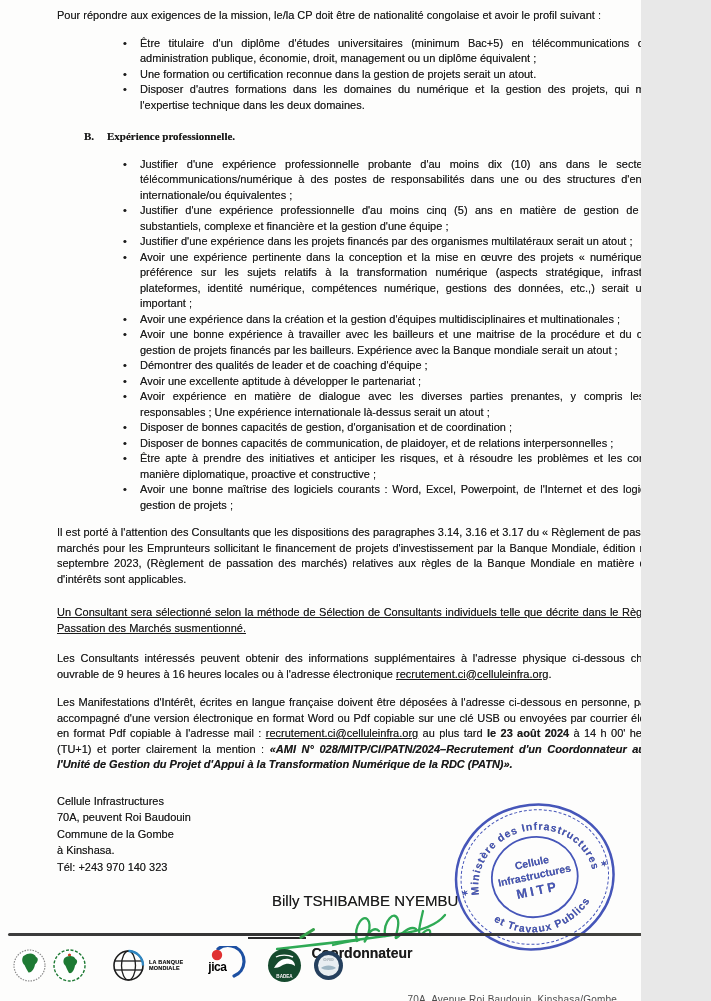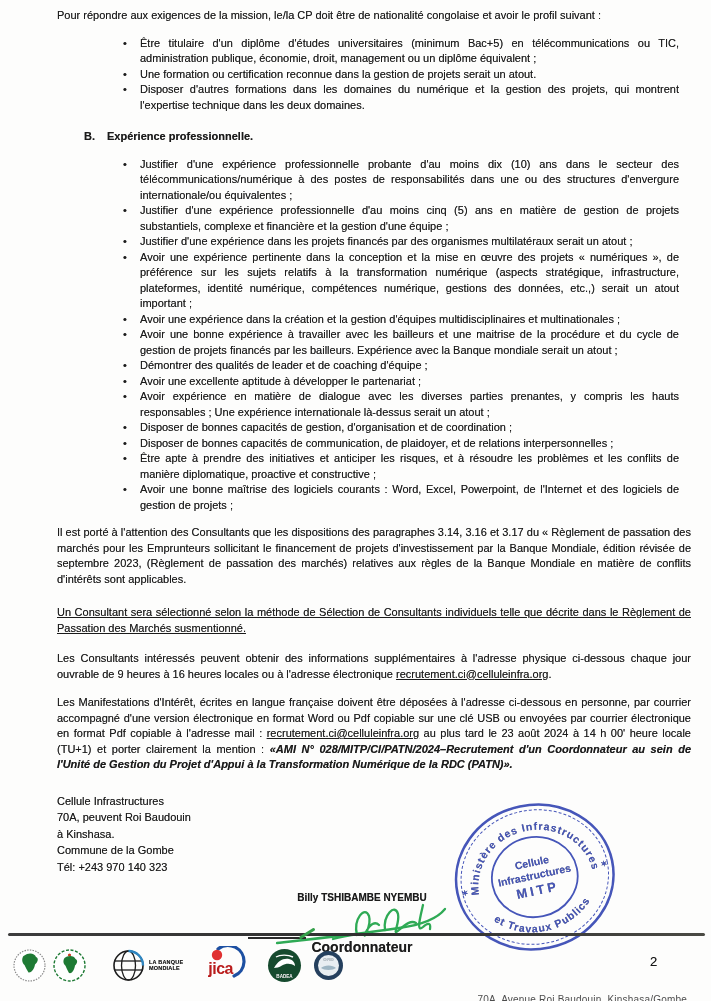--- a/index.html
+++ b/index.html
@@ -1,50 +1,50 @@
 <!DOCTYPE html>
 <html lang="fr"><head>
 <meta charset="utf-8">
 <style>
   html,body{margin:0;padding:0;}
   body{background:#e8e8e8;}
   .page{
     position:relative;
-    width:711px;height:1001px;
+    width:641px;height:1001px;
     background:#fdfdfc;
     font-family:"Liberation Sans",sans-serif;
     color:#1b1b1b;
     overflow:hidden;
     text-shadow:0 0 .4px rgba(20,20,20,.6);
   }
   .content{
     position:absolute;left:57px;top:8px;width:634px;
     font-size:11px;line-height:15.5px;text-align:justify;
   }
   .content p{margin:0;}
   .intro{margin:0 0 16px 0;}
   .sec-head{font-weight:bold;margin:0 0 0 27px;}
   .sec-head .sec-label{display:inline-block;width:23px;}
   ul.bullets{margin:12px;padding:0 0 0 71px;list-style:none;}
   ul.bullets li{position:relative;margin:0;text-align:justify;}
   ul.bullets li::before{content:"•";position:absolute;left:-17px;top:0;font-size:11px;}
-  .gap-b{margin-top:16px;}
+  .gap-b{margin-top:16px;font-family:Liberation Serif, serif;}
   .para1{margin-top:12px !important;}
   .para2{margin-top:18px !important;text-decoration:underline;}
   .para3{margin-top:15px !important;}
   .para4{margin-top:13px !important;}
   a.email-link{color:#1b1b1b;text-decoration:underline;}
-  .bold{font-weight:normal;}
+  .bold{font-weight:bold;}
   .mention{font-weight:bold;font-style:italic;}
   .address{margin-top:20px;text-align:left;line-height:16.5px;}
   .address div{white-space:nowrap;}
 
   
   .sig-block{position:absolute;left:272px;top:892px;width:180px;text-align:center;}
-  .sig-name{font-weight:bold;font-size:10px;white-space:nowrap;}
+  .sig-name{font-weight:normal;font-size:15px;white-space:nowrap;}
   .sig-svg{display:block;margin:-4px auto -14px auto;}
   .sig-title{font-weight:bold;font-size:14px;}
   .sig-underline{position:absolute;left:248px;top:937px;width:58px;height:1.5px;background:#2a2a2a;}
 
   
   .stamp{position:absolute;left:452px;top:802px;width:166px;height:152px;
          transform:rotate(-12deg);opacity:.88;pointer-events:none;}
 
   
   .footer-divider{position:absolute;left:8px;top:933px;width:697px;height:2.6px;
@@ -96,22 +96,22 @@
 
     <p class="para2">Un Consultant sera sélectionné selon la méthode de Sélection de Consultants individuels telle que décrite dans le Règlement de Passation des Marchés susmentionné.</p>
 
     <p class="para3"><span>Les Consultants intéressés peuvent obtenir des informations supplémentaires à l'adresse physique ci-dessous chaque jour ouvrable de 9 heures à 16 heures locales ou à l'adresse électronique </span><a href="#" class="email-link">recrutement.ci@celluleinfra.org</a><span>.</span></p>
 
     <p class="para4"><span>Les Manifestations d'Intérêt, écrites en langue française doivent être déposées à l'adresse ci-dessous en personne, par courrier accompagné d'une version électronique en format Word ou Pdf copiable sur une clé USB ou envoyées par courrier électronique en format Pdf copiable à l'adresse mail : </span><a href="#" class="email-link">recrutement.ci@celluleinfra.org</a><span> au plus tard </span><span class="bold">le 23 août 2024</span><span> à 14 h 00' heure locale (TU+1) et porter clairement la mention : </span><span class="mention">«AMI N° 028/MITP/CI/PATN/2024–Recrutement d'un Coordonnateur au sein de l'Unité de Gestion du Projet d'Appui à la Transformation Numérique de la RDC (PATN)».</span></p>
 
     <div class="address">
         <div>Cellule Infrastructures</div>
         <div>70A, peuvent Roi Baudouin</div>
+        <div>Commune de la Gombe</div>
         <div>à Kinshasa.</div>
-        <div>Commune de la Gombe</div>
         <div>Tél: +243 970 140 323</div>
       </div>
   </div>
 
   <div class="sig-block">
     <div class="sig-name">Billy TSHIBAMBE NYEMBU</div>
     <svg class="sig-svg" width="178" height="54" viewBox="0 0 178 54">
       <g fill="none" stroke="#2faa55" stroke-width="2.3" stroke-linecap="round">
         <path d="M4,44 C40,40 86,35 126,29 C148,26 164,20 172,10"></path>
         <path d="M84,36 C80,20 92,6 96,17 C99,27 88,44 93,33 C97,25 102,22 106,26"></path>
@@ -173,21 +173,21 @@
       <div class="wb-text">
         <div>LA BANQUE</div>
         <div>MONDIALE</div>
       </div>
     </div>
     <div class="logo" style="margin-left:14px;position:relative;width:44px;height:38px;">
       <svg width="44" height="38" viewBox="0 0 44 38" style="position:absolute;left:0;top:0;">
         <path d="M14,3 A16,16 0 0 1 40,16 A16,16 0 0 1 30,30" fill="none" stroke="#1d50a2" stroke-width="3.2" stroke-linecap="round"></path>
         <circle cx="13" cy="9" r="5.2" fill="#e03131"></circle>
       </svg>
-      <span style="position:absolute;left:4px;top:14px;font-size:16px;font-weight:bold;color:#b91c1c;letter-spacing:-.5px;text-shadow:none;font-family:'Liberation Sans',sans-serif;">jica</span>
+      <span style="position:absolute;left:4px;top:14px;font-size:12px;font-weight:bold;color:#000000;letter-spacing:-.5px;text-shadow:none;font-family:'Liberation Sans',sans-serif;">jica</span>
     </div>
     <svg width="35" height="35" viewBox="0 0 35 35" class="logo" style="margin-left:12px;">
       <circle cx="17.5" cy="17.5" r="16.5" fill="#164a2e"></circle>
       <path d="M7,20 C11,13 16,10 22,11 C26,12 28,15 28,18 C24,15 19,15 15,17.5 C12,19.3 9.5,20 7,20 Z" fill="#fff"></path>
       <path d="M9,9 C13,6.5 21,6.5 26,9" fill="none" stroke="#fff" stroke-width="1.4"></path>
       <text x="17.5" y="30" text-anchor="middle" font-size="4.6" fill="#fff" font-weight="bold" font-family="Liberation Sans, sans-serif">BADEA</text>
     </svg>
     <svg width="31" height="31" viewBox="0 0 31 31" class="logo" style="margin-left:4px;">
       <circle cx="15.5" cy="15.5" r="14.5" fill="#25405e"></circle>
       <circle cx="15.5" cy="15.5" r="10.5" fill="#e9eef2"></circle>

